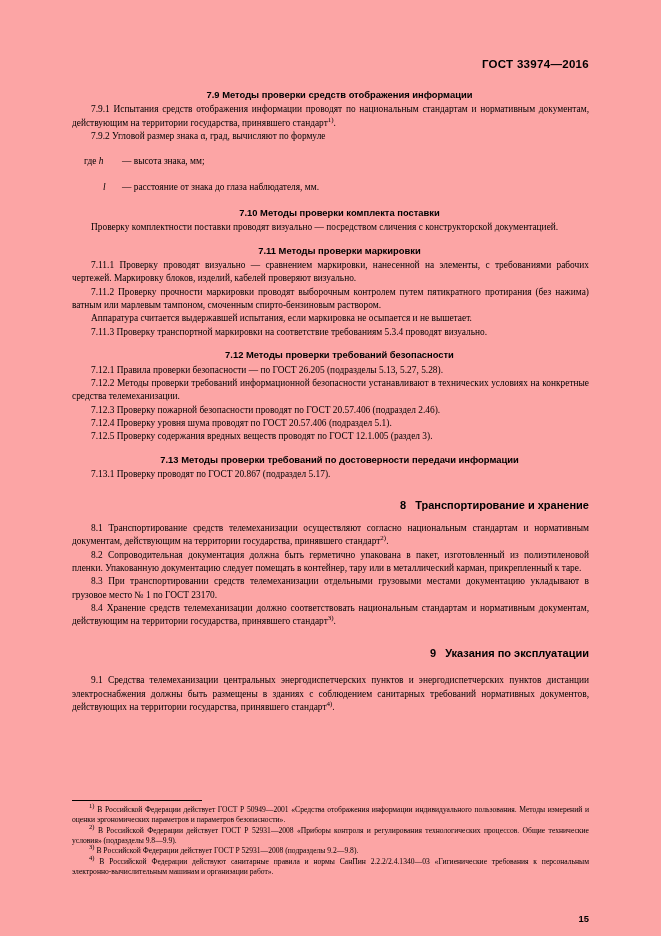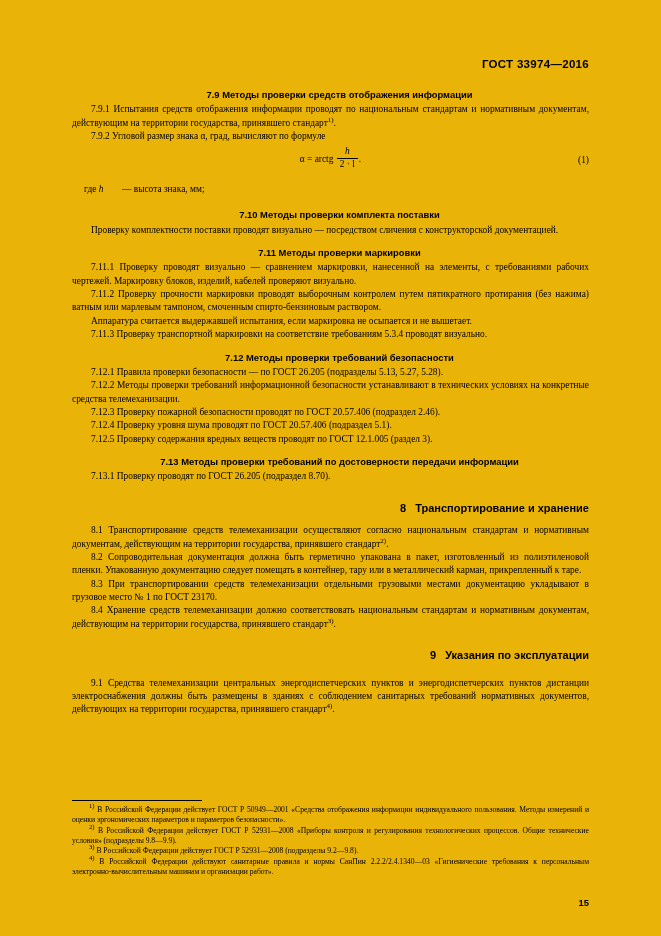--- a/index.html
+++ b/index.html
@@ -10,21 +10,21 @@
   body {
     font-family: "Liberation Serif", serif;
     color: #000000;
   }
   .page {
     position: relative;
     width: 661px;
     height: 936px;
     box-sizing: border-box;
     padding: 58px 72px 0 72px;
-    background: #eab308;
+    background: #fca5a5;
     overflow: hidden;
   }
   .header {
     text-align: right;
     font-family: "Liberation Sans", sans-serif;
     font-size: 11.5px;
     font-weight: bold;
     letter-spacing: 0.3px;
     margin-bottom: 18px;
   }
@@ -142,74 +142,64 @@
     text-indent: 17px;
   }
   .footnotes sup {
     font-size: 6.6px;
     vertical-align: super;
     line-height: 0;
   }
   .pagenum {
     position: absolute;
     right: 72px;
-    bottom: 28px;
+    bottom: 12px;
     font-family: "Liberation Sans", sans-serif;
     font-size: 9.4px;
     font-weight: bold;
   }
   .gap-sm { height: 5px; }
 </style>
 </head>
 <body>
 
 <div class="page">
 
   <div class="header">ГОСТ 33974—2016</div>
 
   <div class="content">
 
     <h3 class="sec">7.9  Методы проверки средств отображения информации</h3>
     <p class="para"><span>7.9.1  Испытания средств отображения информации проводят по национальным стандартам и нормативным документам, действующим на территории государства, принявшего стандарт</span><sup class="fn">1)</sup>.</p>
     <p class="para">7.9.2  Угловой размер знака α, град, вычисляют по формуле</p>
 
-    <div class="formula-wrap">
-      <span class="formula">
-        <span>α = arctg</span>
-        <span class="frac">
-          <span class="top">h</span>
-          <span class="bar"></span>
-          <span class="bot">2 · l</span>
-        </span><span>.</span>
-      </span>
-      <span class="eqnum">(1)</span>
-    </div>
 
     <div class="deflist">
       <p class="flush row"><span class="term"><span>где</span> <span class="ital">h</span></span><span>— высота знака, мм;</span></p>
+      <p class="flush row"><span class="term indent"><span class="ital">l</span></span><span>— расстояние от знака до глаза наблюдателя, мм.</span></p>
     </div>
 
     <h3 class="sec">7.10  Методы проверки комплекта поставки</h3>
     <p class="para">Проверку комплектности поставки проводят визуально — посредством сличения с конструкторской документацией.</p>
 
     <h3 class="sec">7.11  Методы проверки маркировки</h3>
     <p class="para">7.11.1  Проверку проводят визуально — сравнением маркировки, нанесенной на элементы, с требованиями рабочих чертежей. Маркировку блоков, изделий, кабелей проверяют визуально.</p>
     <p class="para">7.11.2  Проверку прочности маркировки проводят выборочным контролем путем пятикратного протирания (без нажима) ватным или марлевым тампоном, смоченным спирто-бензиновым раствором.</p>
     <p class="para">Аппаратура считается выдержавшей испытания, если маркировка не осыпается и не вышетает.</p>
     <p class="para">7.11.3  Проверку транспортной маркировки  на  соответствие  требованиям 5.3.4 проводят визуально.</p>
 
     <h3 class="sec">7.12  Методы проверки требований безопасности</h3>
     <p class="para">7.12.1  Правила проверки безопасности — по ГОСТ 26.205 (подразделы 5.13, 5.27, 5.28).</p>
     <p class="para">7.12.2  Методы проверки требований информационной безопасности устанавливают в технических условиях на конкретные средства телемеханизации.</p>
     <p class="para">7.12.3  Проверку пожарной безопасности проводят по ГОСТ 20.57.406 (подраздел 2.46).</p>
     <p class="para">7.12.4  Проверку уровня шума проводят по ГОСТ 20.57.406 (подраздел 5.1).</p>
     <p class="para">7.12.5  Проверку содержания вредных веществ проводят по ГОСТ 12.1.005 (раздел 3).</p>
 
     <h3 class="sec">7.13  Методы проверки требований по достоверности передачи информации</h3>
-    <p class="para">7.13.1  Проверку проводят по ГОСТ 26.205 (подраздел 8.70).</p>
+    <p class="para">7.13.1  Проверку проводят по ГОСТ 20.867 (подраздел 5.17).</p>
 
     <h2 class="bigsec"><span class="num">8</span><span>Транспортирование и хранение</span></h2>
     <p class="para"><span>8.1  Транспортирование средств телемеханизации осуществляют согласно национальным стандартам и нормативным документам, действующим на территории государства, принявшего стандарт</span><sup class="fn">2)</sup>.</p>
     <p class="para">8.2  Сопроводительная документация должна быть герметично упакована в пакет, изготовленный из полиэтиленовой пленки. Упакованную документацию следует помещать в контейнер, тару или в металлический карман, прикрепленный к таре.</p>
     <p class="para">8.3  При транспортировании средств телемеханизации отдельными грузовыми местами документацию укладывают в грузовое место № 1 по ГОСТ 23170.</p>
     <p class="para"><span>8.4  Хранение средств телемеханизации должно соответствовать национальным стандартам и нормативным документам, действующим на территории государства, принявшего стандарт</span><sup class="fn">3)</sup>.</p>
 
     <h2 class="bigsec"><span class="num">9</span><span>Указания по эксплуатации</span></h2>
     <div class="gap-sm"></div>
     <p class="para"><span>9.1  Средства телемеханизации центральных энергодиспетчерских пунктов и энергодиспетчерских пунктов дистанции электроснабжения должны быть размещены в зданиях с соблюдением санитарных требований нормативных документов, действующих на территории государства, принявшего стандарт</span><sup class="fn">4)</sup>.</p>

